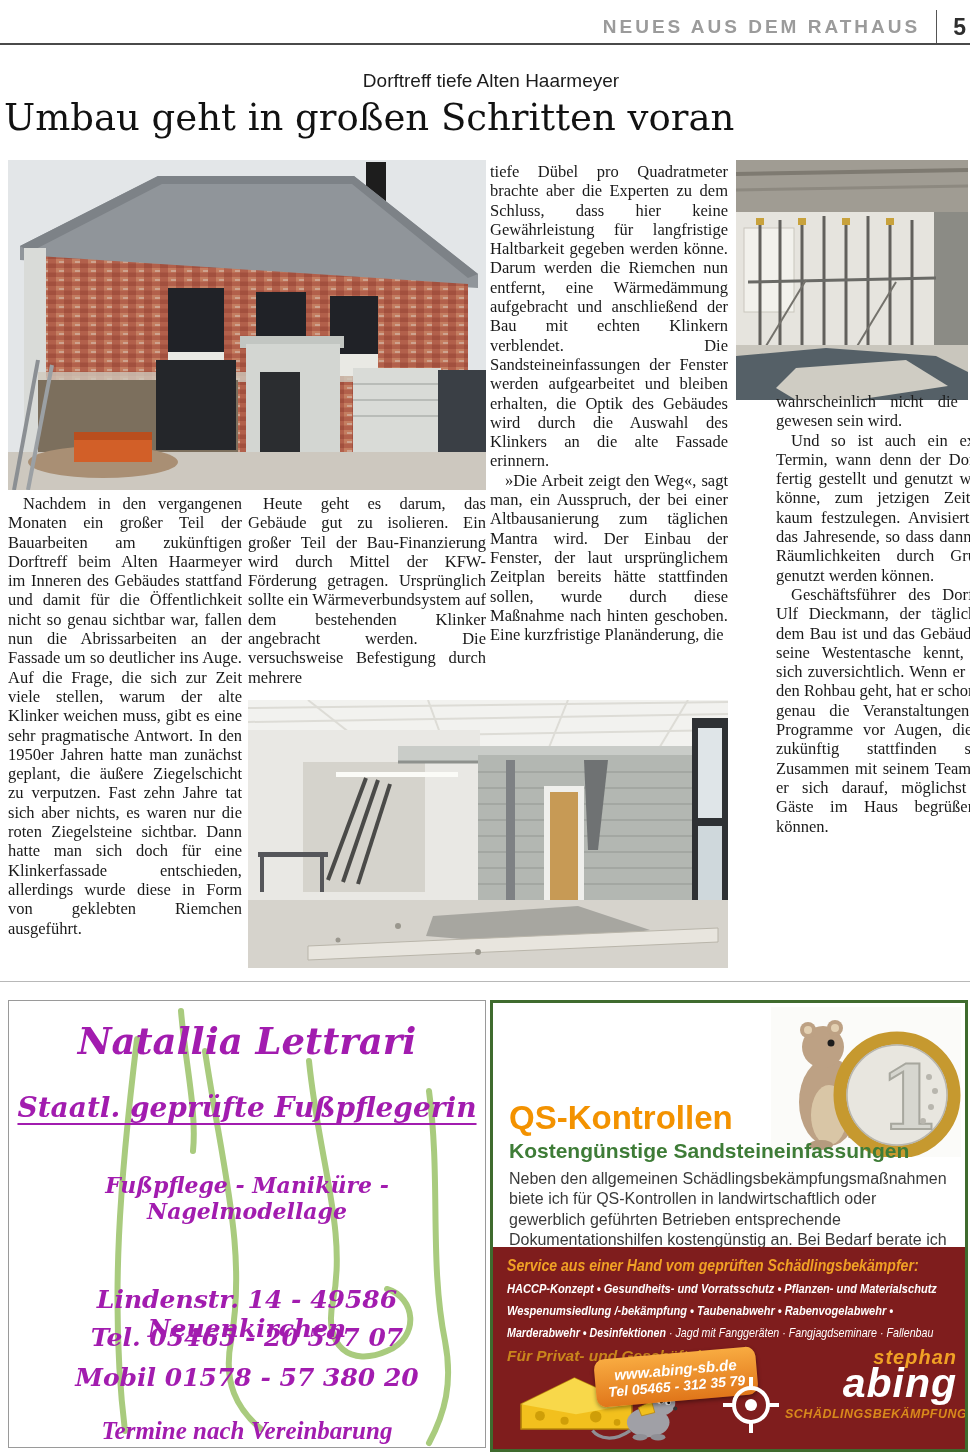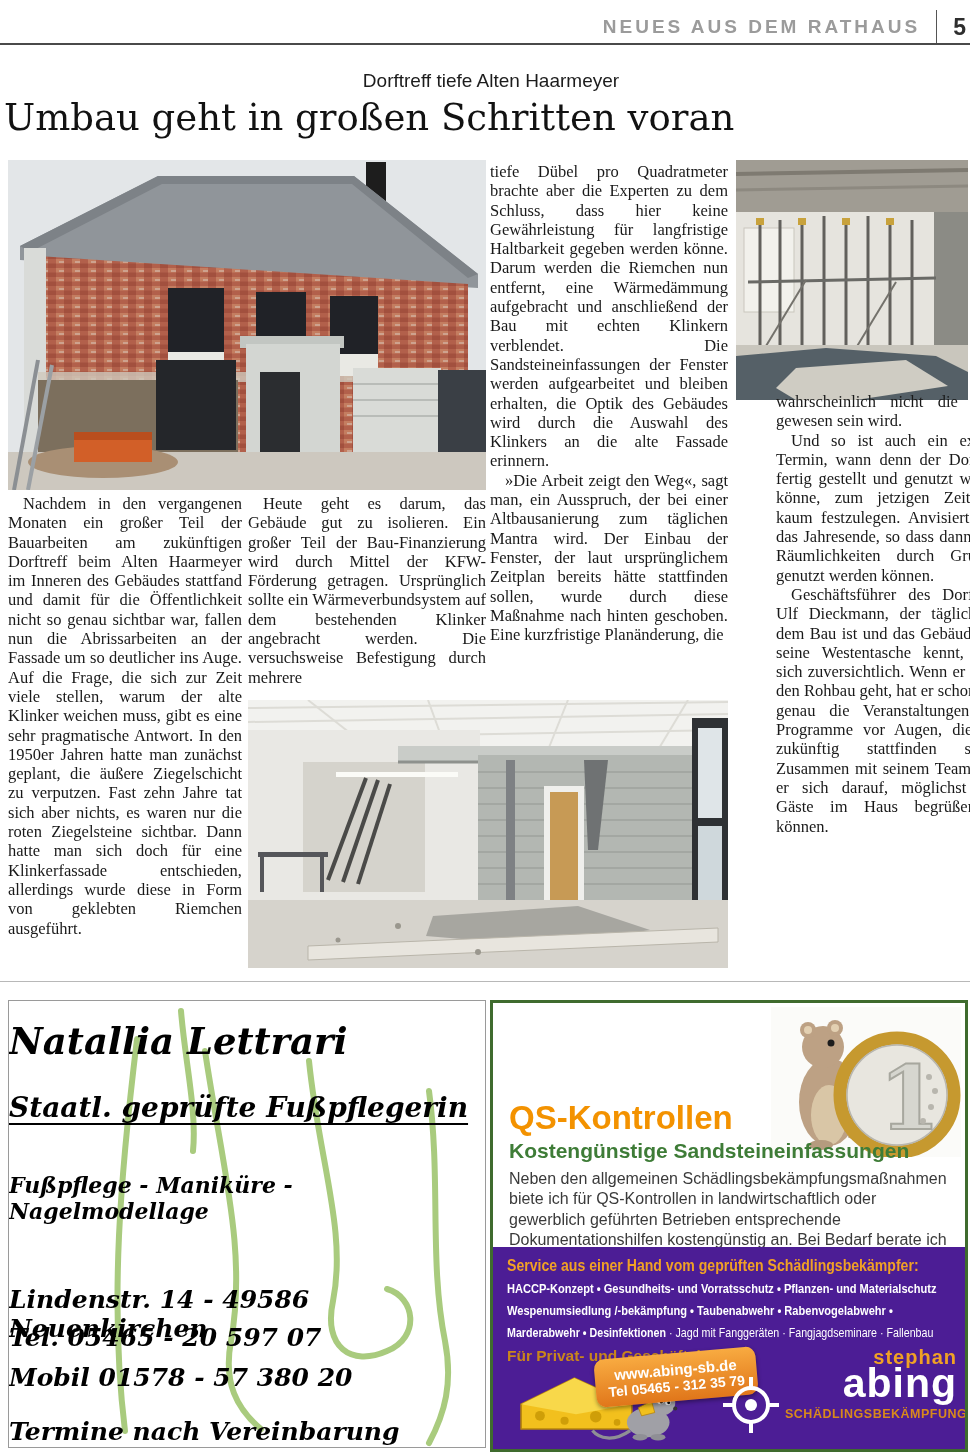--- a/index.html
+++ b/index.html
@@ -39,39 +39,39 @@
          font-family:"Liberation Sans",sans-serif;font-size:16.5px;color:#3c3c3c;
          text-align:justify;line-height:1.3;}
   .outro-url{font-weight:bold;color:#1a1a1a;font-size:17.5px;}
 
   .mid-rule{position:absolute;top:981px;left:0;width:970px;height:1px;background:#b8b8b8;}
 
   
   .ad-left{position:absolute;left:8px;top:1000px;width:476px;height:446px;
            border:1px solid #9a9a9a;background:#fff;overflow:hidden;}
   .ad-left .feet{position:absolute;left:0;top:0;}
-  .al-line{position:absolute;left:0;width:100%;color:#000000;
+  .al-line{position:absolute;left:0;width:100%;text-align:center;color:#a21caf;
            font-family:"DejaVu Serif",serif;font-weight:bold;font-style:italic;}
   .al-name{top:18px;font-size:37px;}
   .al-sub{top:90px;font-size:28px;text-decoration:underline;text-underline-offset:6px;}
   .al-serv{top:140px;font-size:22px;margin-top:31px;}
   .al-addr{top:284px;font-size:25px;}
   .al-tel{top:322px;font-size:25px;}
   .al-mobil{top:362px;font-size:25px;}
-  .al-note{top:416px;font-size:25px;}
+  .al-note{top:416px;font-size:25px;font-family:Liberation Serif, serif;}
 
   
   .ad-right{position:absolute;left:490px;top:1000px;width:478px;height:452px;
             box-sizing:border-box;border:3px solid #3f6b2e;background:#fff;overflow:hidden;
             font-family:"Liberation Sans",sans-serif;}
   .qs-photo{position:absolute;right:4px;top:4px;width:190px;height:150px;background:#fbfbf9;}
   .qs-title{position:absolute;left:16px;top:96px;font-weight:bold;font-size:33px;color:#f39200;}
   .qs-sub{position:absolute;left:16px;top:136px;font-weight:bold;font-size:21px;color:#3e7c37;}
   .qs-body{position:absolute;left:16px;top:166px;width:446px;font-size:16px;line-height:1.28;color:#3a3a3a;}
-  .qs-dark{position:absolute;left:0;top:244px;width:472px;bottom:0;background:#4c1d95;}
+  .qs-dark{position:absolute;left:0;top:244px;width:472px;bottom:0;background:#7f1d1d;font-style:italic;}
   .svc{position:absolute;left:14px;white-space:nowrap;transform-origin:0 50%;}
   .svc-head{top:10px;color:#f0a125;font-weight:bold;font-size:16px;transform:scaleX(0.88);}
   .svc1{top:34px;color:#fff;font-weight:bold;font-size:13.5px;transform:scaleX(0.82);}
   .svc2{top:56px;color:#fff;font-weight:bold;font-size:13.5px;transform:scaleX(0.82);}
   .svc3{top:78px;color:#fff;font-size:13.5px;transform:scaleX(0.79);}
   .svc3 .b{font-weight:bold;}
   .customers{position:absolute;left:14px;top:100px;color:#c9861c;font-weight:bold;font-size:15.5px;}
   .cheese-mouse{position:absolute;left:6px;top:118px;}
   .banner{position:absolute;left:102px;top:106px;width:162px;height:48px;transform:rotate(-5deg);
           background:linear-gradient(180deg,#f8ab41,#e0761a);border-radius:10px;

